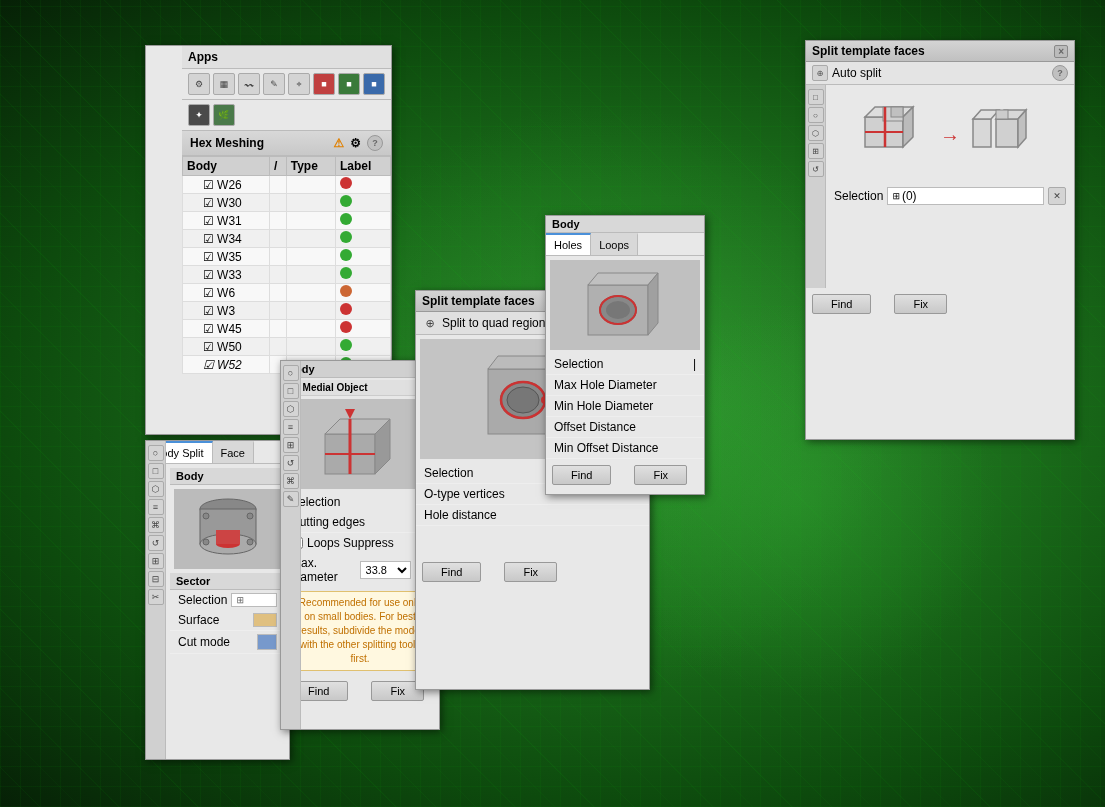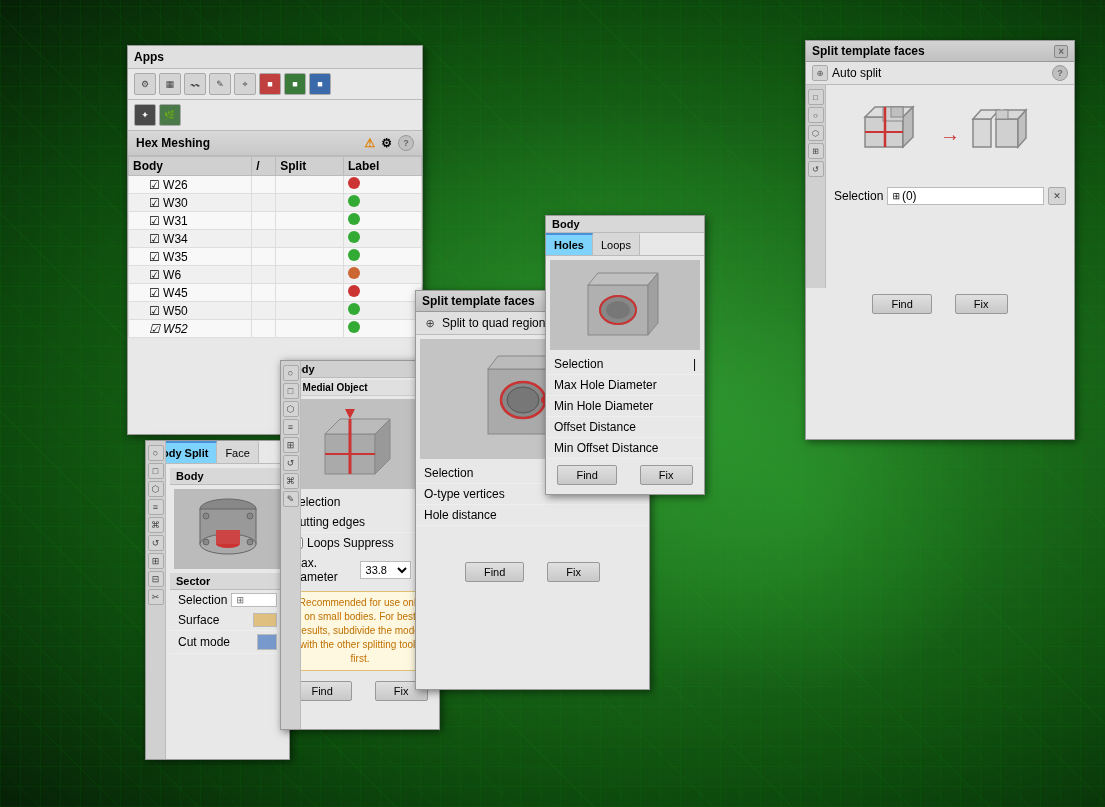--- a/index.html
+++ b/index.html
@@ -35,22 +35,22 @@
       font-weight: bold;
       display: flex; align-items: center; justify-content: space-between;
     }
     .panel-title-bar .close-btn {
       cursor: pointer; font-size: 10px; color: #666;
       background: #bbb; border: 1px solid #888; padding: 0 3px; border-radius: 2px;
     }
 
     
     #hex-meshing-panel {
-      left: 127px; top: 45px;
-      width: 296px; height: 390px;
+      left: 145px; top: 45px;
+      width: 247px; height: 390px; padding-left: 36px;
     }
     .apps-bar {
       background: #e0e0e0;
       border-bottom: 1px solid #bbb;
       padding: 4px 6px;
       display: flex; align-items: center; gap: 3px;
       font-size: 11px; font-weight: bold;
     }
     .apps-icons { display: flex; gap: 3px; padding: 4px 6px; flex-wrap: wrap; border-bottom: 1px solid #bbb; }
     .icon-btn {
@@ -80,21 +80,21 @@
       width: 12px; height: 12px; border-radius: 50%;
       display: inline-block;
     }
     .expand-icon { color: #666; margin-right: 3px; font-size: 9px; }
     .tab-bar { display: flex; border-bottom: 1px solid #bbb; }
     .tab {
       padding: 4px 8px; cursor: pointer; font-size: 11px;
       border-right: 1px solid #bbb; background: #d8d8d8;
       border-top: 2px solid transparent;
     }
-    .tab.active { background: #7dd3fc; border-top: 2px solid #4a90d9; font-weight: bold; }
+    .tab.active { background: #ffffff; border-top: 2px solid #4a90d9; }
     .side-toolbar {
       position: absolute; left: 0; top: 0; bottom: 0;
       width: 20px; background: #d0d0d0; border-right: 1px solid #bbb;
       display: flex; flex-direction: column; align-items: center; padding-top: 4px; gap: 2px;
     }
     .body-content { margin-left: 20px; padding: 4px; }
 
     
     #body-split-panel {
       left: 280px; top: 360px;
@@ -125,21 +125,21 @@
       font-size: 9px; cursor: pointer; font-weight: bold; color: #666;
     }
 
     .field-row {
       display: flex; align-items: center; justify-content: space-between;
       padding: 3px 8px; border-bottom: 1px solid #eee;
       font-size: 11px;
     }
 
     .find-fix-row {
-      display: flex; justify-content: center; padding: 6px; gap: 23px;
+      display: flex; justify-content: flex-start; padding: 6px; gap: 23px;
     }
     .btn-find, .btn-fix {
       padding: 3px 18px; font-size: 11px; cursor: pointer;
       border: 1px solid #999; border-radius: 2px;
       background: linear-gradient(to bottom, #e0e0e0, #c8c8c8);
     }
     .btn-apply {
       padding: 3px 18px; font-size: 11px; cursor: pointer;
       border: 1px solid #999; border-radius: 2px;
       background: linear-gradient(to bottom, #e0e0e0, #c8c8c8);
@@ -221,21 +221,21 @@
       <span style="cursor:pointer;">⚙</span>
       <div class="help-btn">?</div>
     </div>
   </div>
   <div style="overflow-y:auto;max-height:280px;">
     <table class="tree-table">
       <thead>
         <tr>
           <th>Body</th>
           <th>/</th>
-          <th>Split</th>
+          <th>Type</th>
           <th>Label</th>
         </tr>
       </thead>
       <tbody>
         <tr class="tree-row">
           <td style="padding-left:20px;">☑ W26</td>
           <td></td>
             <td></td>
           <td><span class="color-dot" style="background:#cc3333;"></span></td>
         </tr>
@@ -257,24 +257,36 @@
             <td></td>
           <td><span class="color-dot" style="background:#33aa33;"></span></td>
         </tr>
         <tr class="tree-row">
           <td style="padding-left:20px;margin-top:48px;">☑ W35</td>
           <td></td>
             <td></td>
           <td><span class="color-dot" style="background:#33aa33;"></span></td>
         </tr>
         <tr class="tree-row">
+          <td style="padding-left:20px;">☑ W33</td>
+          <td></td>
+            <td></td>
+          <td><span class="color-dot" style="background:#33aa33;"></span></td>
+        </tr>
+        <tr class="tree-row">
           <td style="padding-left:20px;">☑ W6</td>
           <td></td>
             <td></td>
           <td><span class="color-dot" style="background:#cc6633;"></span></td>
+        </tr>
+        <tr class="tree-row">
+          <td style="padding-left:20px;">☑ W3</td>
+          <td></td>
+            <td></td>
+          <td><span class="color-dot" style="background:#cc3333;"></span></td>
         </tr>
         <tr class="tree-row">
           <td style="padding-left:20px;">☑ W45</td>
           <td></td>
             <td></td>
           <td><span class="color-dot" style="background:#cc3333;"></span></td>
         </tr>
         <tr class="tree-row">
           <td style="padding-left:20px;">☑ W50</td>
           <td></td>

